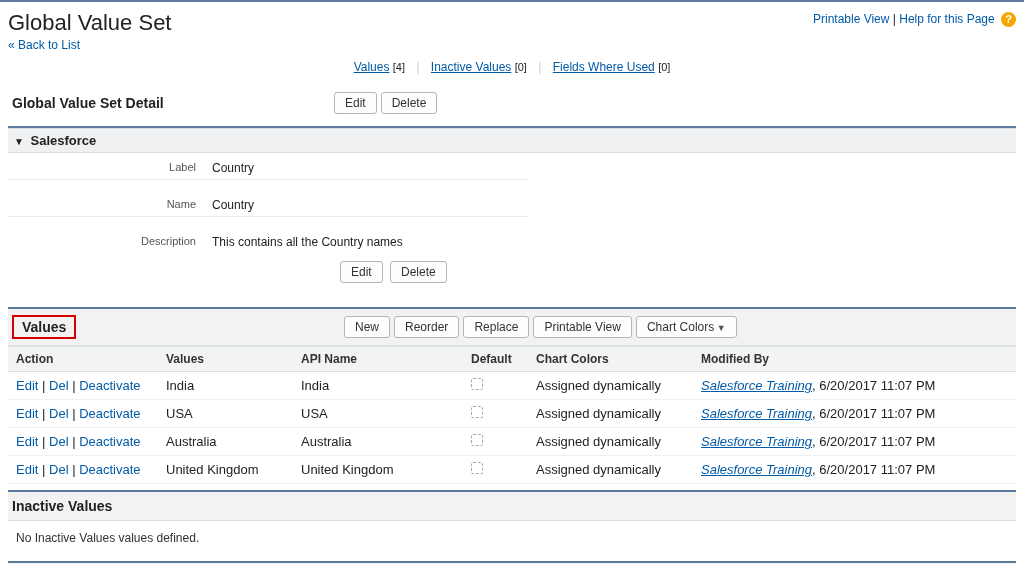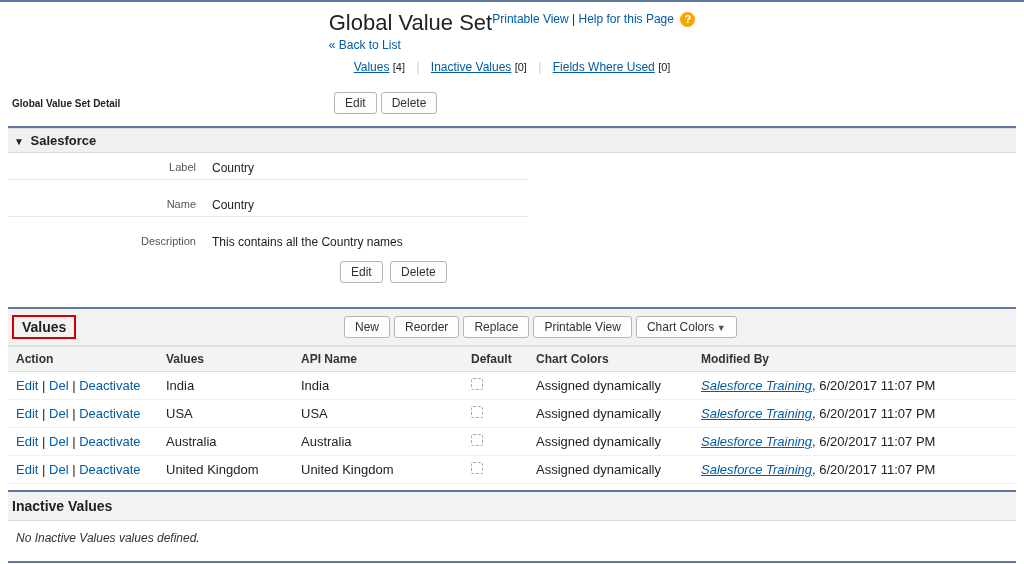--- a/index.html
+++ b/index.html
@@ -7,41 +7,41 @@
     margin: 0;
     padding: 4px 8px 8px 8px;
     font-family: Arial, Helvetica, sans-serif;
     font-size: 12px;
     color: #222;
     background: #fff;
     border-top: 2px solid #5c7a9e;
   }
   a { color: #015ba7; text-decoration: none; cursor: pointer; }
 
-  .top-row { display: flex; justify-content: center; align-items: flex-start; padding: 4px 0 0 0; }
+  .top-row { display: flex; justify-content: space-between; align-items: flex-start; padding: 4px 0 0 0; }
   .page-title { font-size: 22px; font-weight: 400; margin: 0 0 2px 0; }
   .back-link { font-size: 12px; color: #015ba7; }
   .back-link::before { content: "« "; color: #015ba7; }
 
   .top-links { font-size: 12px; text-align: right; padding-top: 2px; }
   .help-icon {
     display: inline-block; width: 15px; height: 15px; border-radius: 50%;
     background: #f7a600; color: #fff; font-weight: bold; font-size: 11px;
     text-align: center; line-height: 15px; vertical-align: middle; margin-left: 3px;
   }
 
   .anchor-row { text-align: center; font-size: 12px; padding: 8px 0 10px 0; }
   .anchor-row a { text-decoration: underline; }
   .anchor-row .count { font-size: 11px; }
   .anchor-row .sep { color: #ccc; padding: 0 8px; }
 
   .section-hr { border-top: 2px solid #5c7a9e; margin: 4px 0 0 0; }
 
   .detail-header { display: flex; align-items: center; padding: 8px 0 8px 4px; }
-  .detail-header .title { font-size: 10px; font-weight: bold; flex: 0 0 320px; }
+  .detail-header .title { font-size: 14px; font-weight: bold; flex: 0 0 320px; }
   .btn {
     font-size: 12px; padding: 3px 10px; margin: 0 2px;
     background: #fdfdfd; border: 1px solid #b5b5b5; border-radius: 3px;
     cursor: pointer; color: #333;
   }
   .btn.caret::after { content: " ▼"; font-size: 9px; color: #555; }
 
   .info-header {
     background: #eef0f2; border-top: 1px solid #d9dde0; border-bottom: 1px solid #d9dde0;
     padding: 4px 6px; font-weight: bold; font-size: 13px;
@@ -74,21 +74,21 @@
   }
   .col-action { width: 150px; }
   .col-values { width: 135px; }
   .col-api    { width: 170px; }
   .col-def    { width: 65px; }
   .col-chart  { width: 165px; }
   .action-links a { color:#015ba7; }
   .checkbox-empty {
     display:inline-block; width:12px; height:12px; border:1px dashed #aaa; border-radius:2px;
   }
-  .empty-msg { padding: 10px 8px; font-size: 12px; color:#333; background:#fff;font-style:italic; }
+  .empty-msg { padding: 10px 8px; font-size: 12px; color:#333; background:#fff; }
   .mod-link { text-decoration: underline; font-style: italic; }
 
 </style>
 </head>
 <body>
 
 <div class="top-row">
   <div>
     <h1 class="page-title">Global Value Set</h1>
     <a class="back-link">Back to List</a>

